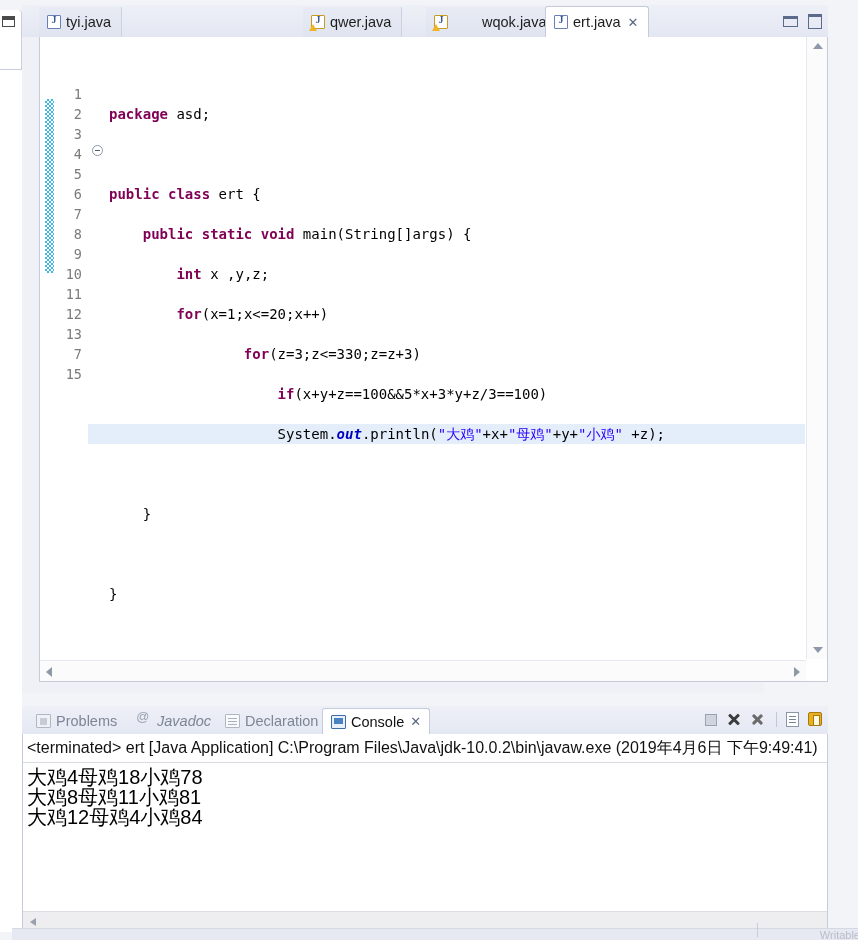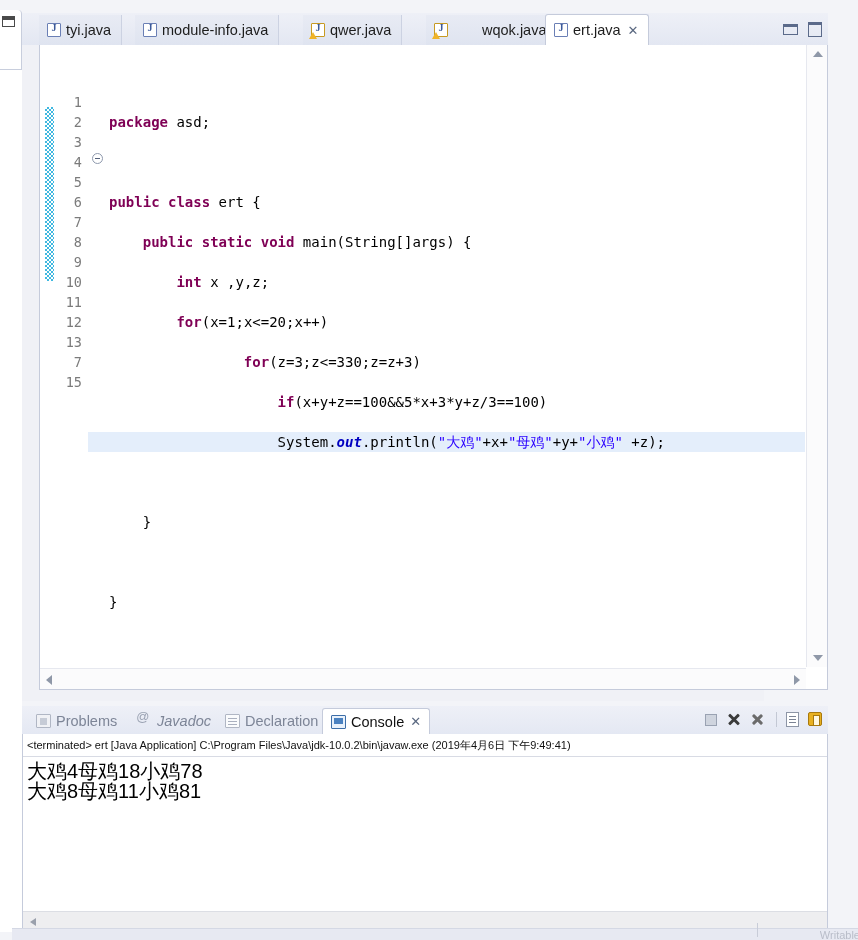--- a/index.html
+++ b/index.html
@@ -33,21 +33,21 @@
   }
   .left-edge-strip {
     position: absolute; left: 0; top: 70px;
     width: 22px; bottom: 8px;
     background: #ffffff;
   }
 
   
   .editor-frame {
     position: absolute;
-    left: 22px; top: 13px;
+    left: 22px; top: 5px;
     width: 742px; height: 688px;
     background: #f0f1f6;
   }
 
   
   .tabbar {
     position: absolute; left: 0; top: 0;
     width: 806px; height: 32px;
     background: linear-gradient(to bottom,#eef0f7 0%,#e3e7f2 100%);
   }
@@ -273,21 +273,21 @@
   }
 
   .console-body {
     position: absolute; left: 0; top: 28px;
     width: 806px; height: 198px;
     background: #ffffff;
     border: 1px solid #c5cbdb; border-top: none;
   }
   .console-head {
     font-family: "Liberation Sans", sans-serif;
-    font-size: 11px; color: #111111;
+    font-size: 16px; color: #111111;
     padding: 4px 0 3px 4px;
     border-bottom: 1px solid #d8dbe4;
     white-space: nowrap;
   }
   .console-out {
     font-family: "Liberation Sans", sans-serif;
     font-size: 20px; color: #000000;
     padding: 4px 0 0 4px;
     line-height: 20px;
   }
@@ -401,24 +401,20 @@
 
   <div class="editor-frame">
 
     <div class="tabbar">
 
       <div class="tab inactive" style="left:17px;">
         <span class="jico"></span>
         <span>tyi.java</span>
       </div>
 
-      <div class="tab inactive" style="left:113px;">
-        <span class="jico"></span>
-        <span>module-info.java</span>
-      </div>
 
       <div class="tab inactive" style="left:281px;">
         <span class="jico warn"></span>
         <span>qwer.java</span>
       </div>
 
       <div class="tab inactive" style="left:404px;gap:29px;">
         <span class="jico warn"></span>
         <span>wqok.java</span>
       </div>
@@ -520,20 +516,21 @@
         <span class="tb tb-clear"></span>
         <span class="tb tb-lock"></span>
       </div>
     </div>
 
     <div class="console-body">
       <div class="console-head">&lt;terminated&gt; ert [Java Application] C:\Program Files\Java\jdk-10.0.2\bin\javaw.exe (2019年4月6日 下午9:49:41)</div>
       <div class="console-out">
         <div>大鸡4母鸡18小鸡78</div>
         <div>大鸡8母鸡11小鸡81</div>
+        <div>大鸡12母鸡4小鸡84</div>
       </div>
       <div class="console-hscroll">
         <span class="arrow-l"></span>
       </div>
     </div>
   </div>
 
 
   <div class="statusbar">
     <span class="status-sep"></span>

